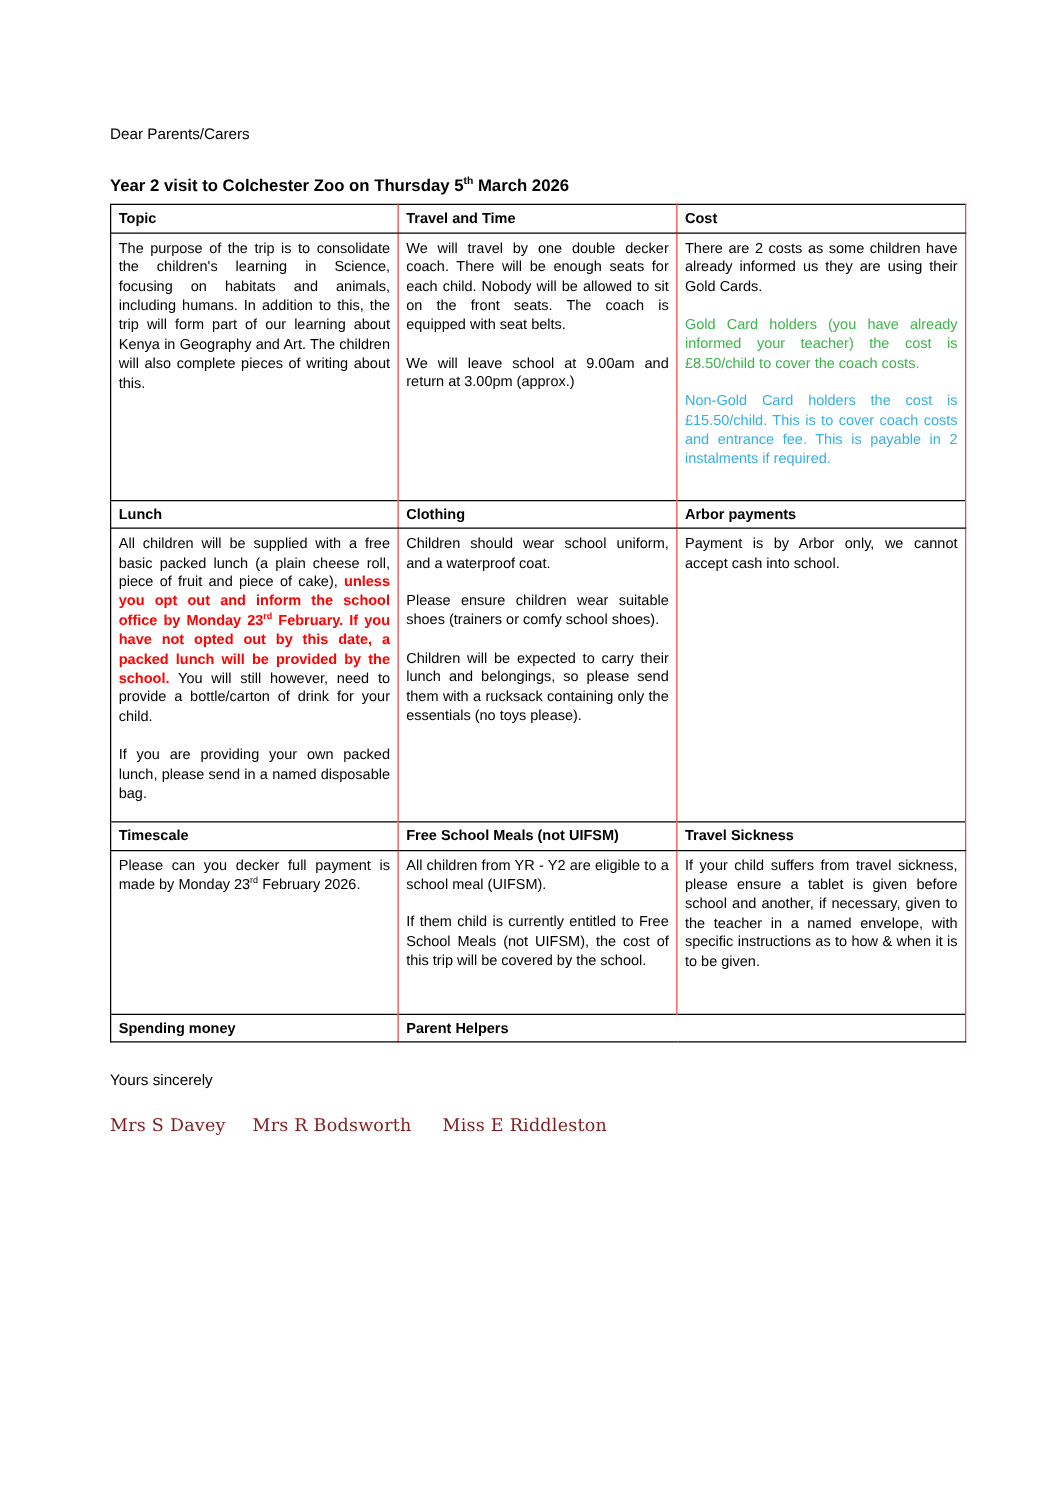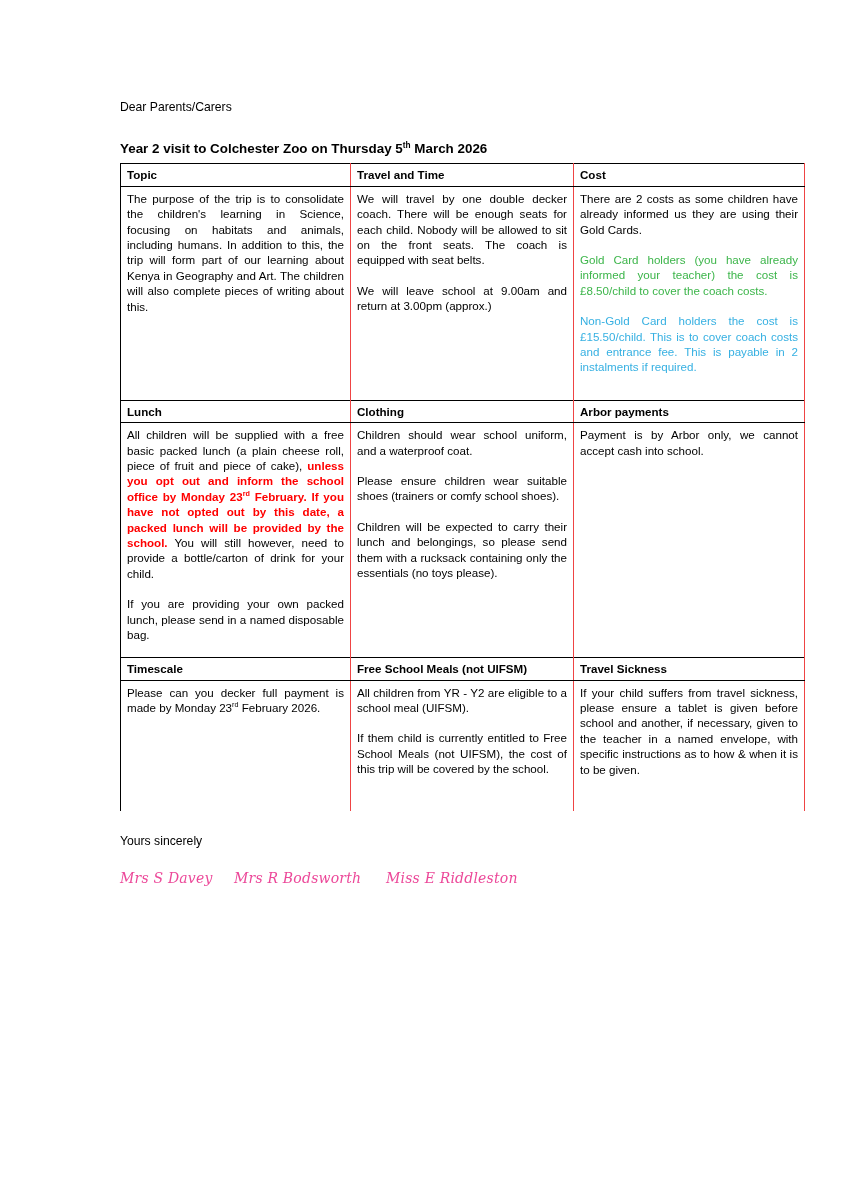--- a/index.html
+++ b/index.html
@@ -14,21 +14,21 @@
     font-family: "Liberation Sans", sans-serif;
     color: #000000;
     -webkit-font-smoothing: antialiased;
   }
   .page {
     position: relative;
     width: 849px;
     height: 1200px;
     background: #ffffff;
     box-sizing: border-box;
-    padding: 100px 101px 0 120px;
+    padding: 100px 101px 0 88px;
     border-radius: 19px;
   }
   .salutation {
     font-size: 12.2px;
     line-height: 1.25;
     margin: 0 0 26px 0;
   }
   .doc-title {
     font-size: 13.4px;
     font-weight: bold;
@@ -94,23 +94,22 @@
   .tall-3 > td { height: 122px; }
 
   .closing {
     font-size: 12.2px;
     margin: 23px 0 0 0;
   }
   .sig-row {
     margin-top: 22px;
     display: flex;
     font-family: "DejaVu Serif", serif;
-    font-style: italic;
     font-size: 14px;
-    color: #ec4899;
+    color: #7f1d1d;
     letter-spacing: 0.2px;
   }
   .sig {
     white-space: nowrap;
   }
   .sig-1 { width: 114px; }
   .sig-2 { width: 152px; }
   .sig-3 { }
 </style>
 </head>
@@ -179,20 +178,24 @@
       </td>
       <td class="col2 just">
         <p class="para">All children from YR - Y2 are eligible to a school meal (UIFSM).</p>
         <p class="para">If them child is currently entitled to Free School Meals (not UIFSM), the cost of this trip will be covered by the school.</p>
       </td>
       <td class="col3 just">
         <p class="para">If your child suffers from travel sickness, please ensure a tablet is given before school and another, if necessary, given to the teacher in a named envelope, with specific instructions as to how &amp; when it is to be given.</p>
       </td>
     </tr>
 
+    <tr class="hdr-row">
+      <td class="col1">Spending money</td>
+      <td class="col23" colspan="2">Parent Helpers</td>
+    </tr>
 
 
   </tbody>
     </table>
 
   <p class="closing">Yours sincerely</p>
 
   <div class="sig-row">
     <span class="sig sig-1">Mrs S Davey</span>
     <span class="sig sig-2">Mrs R Bodsworth</span>

